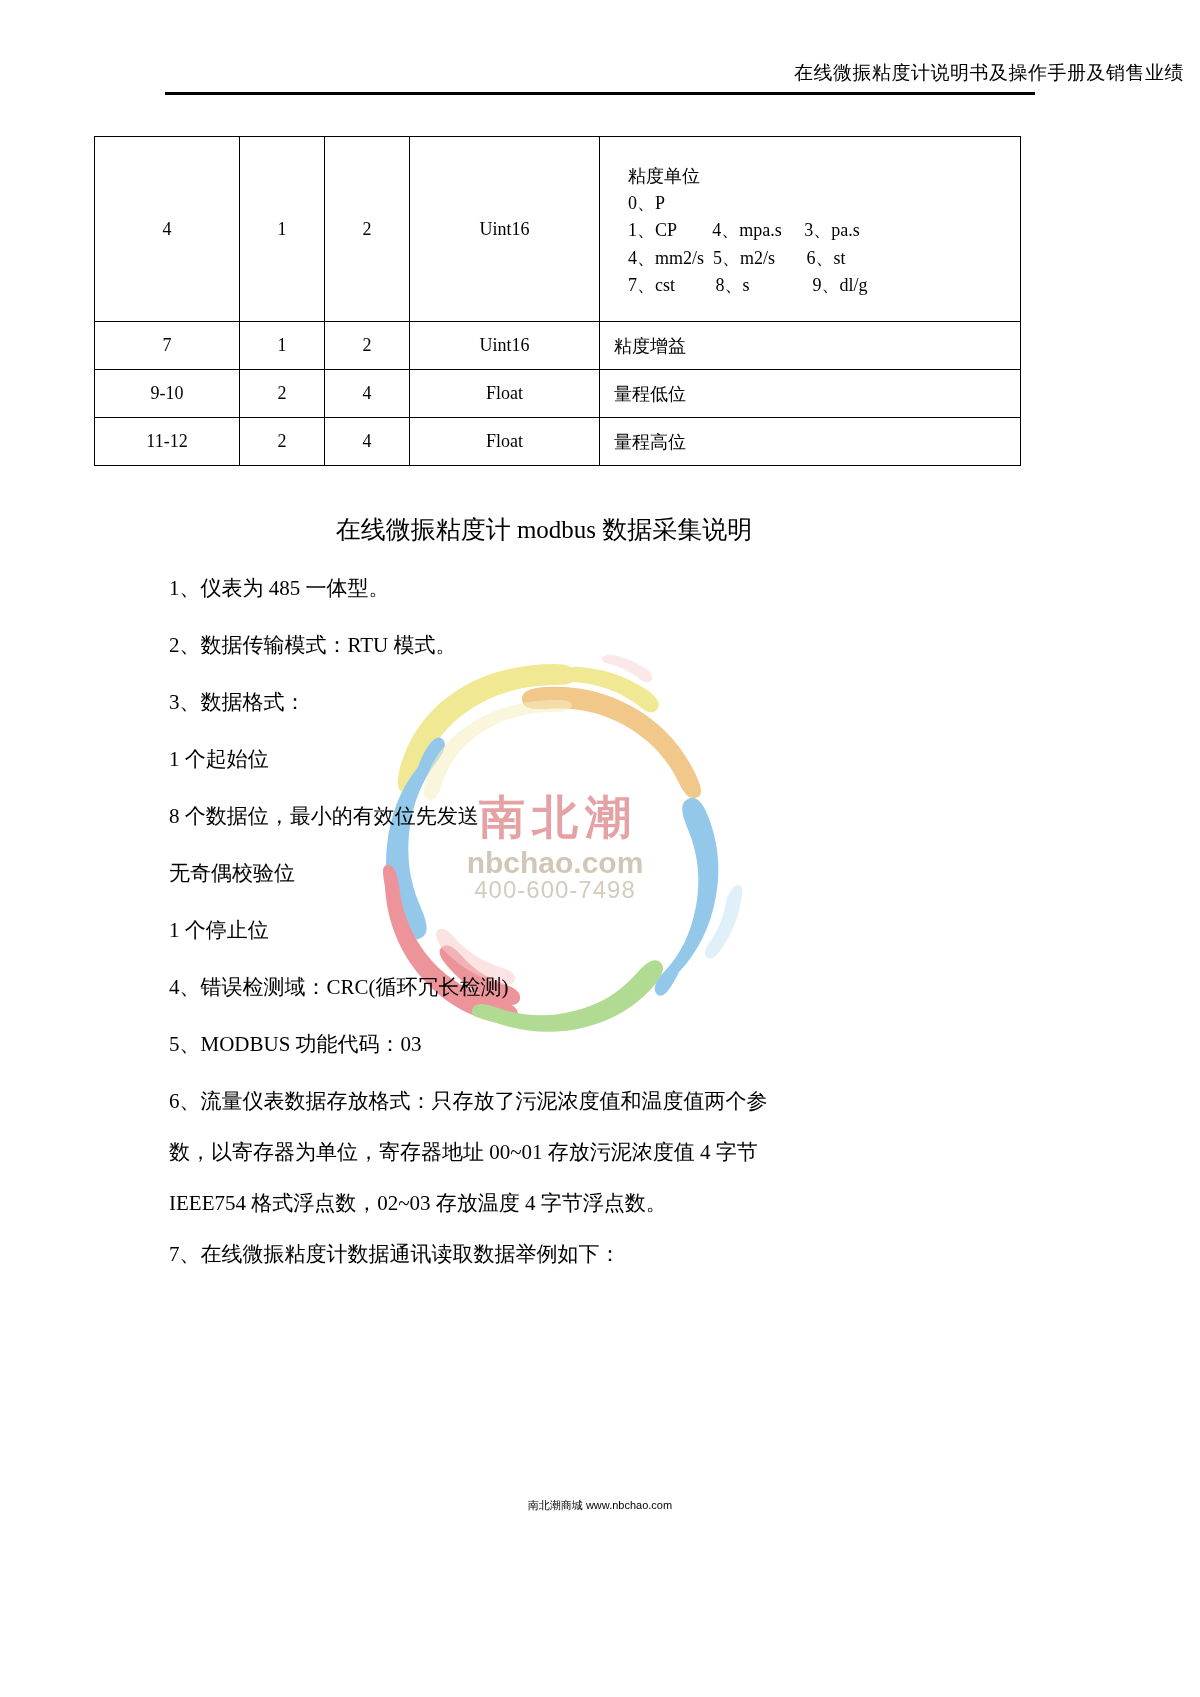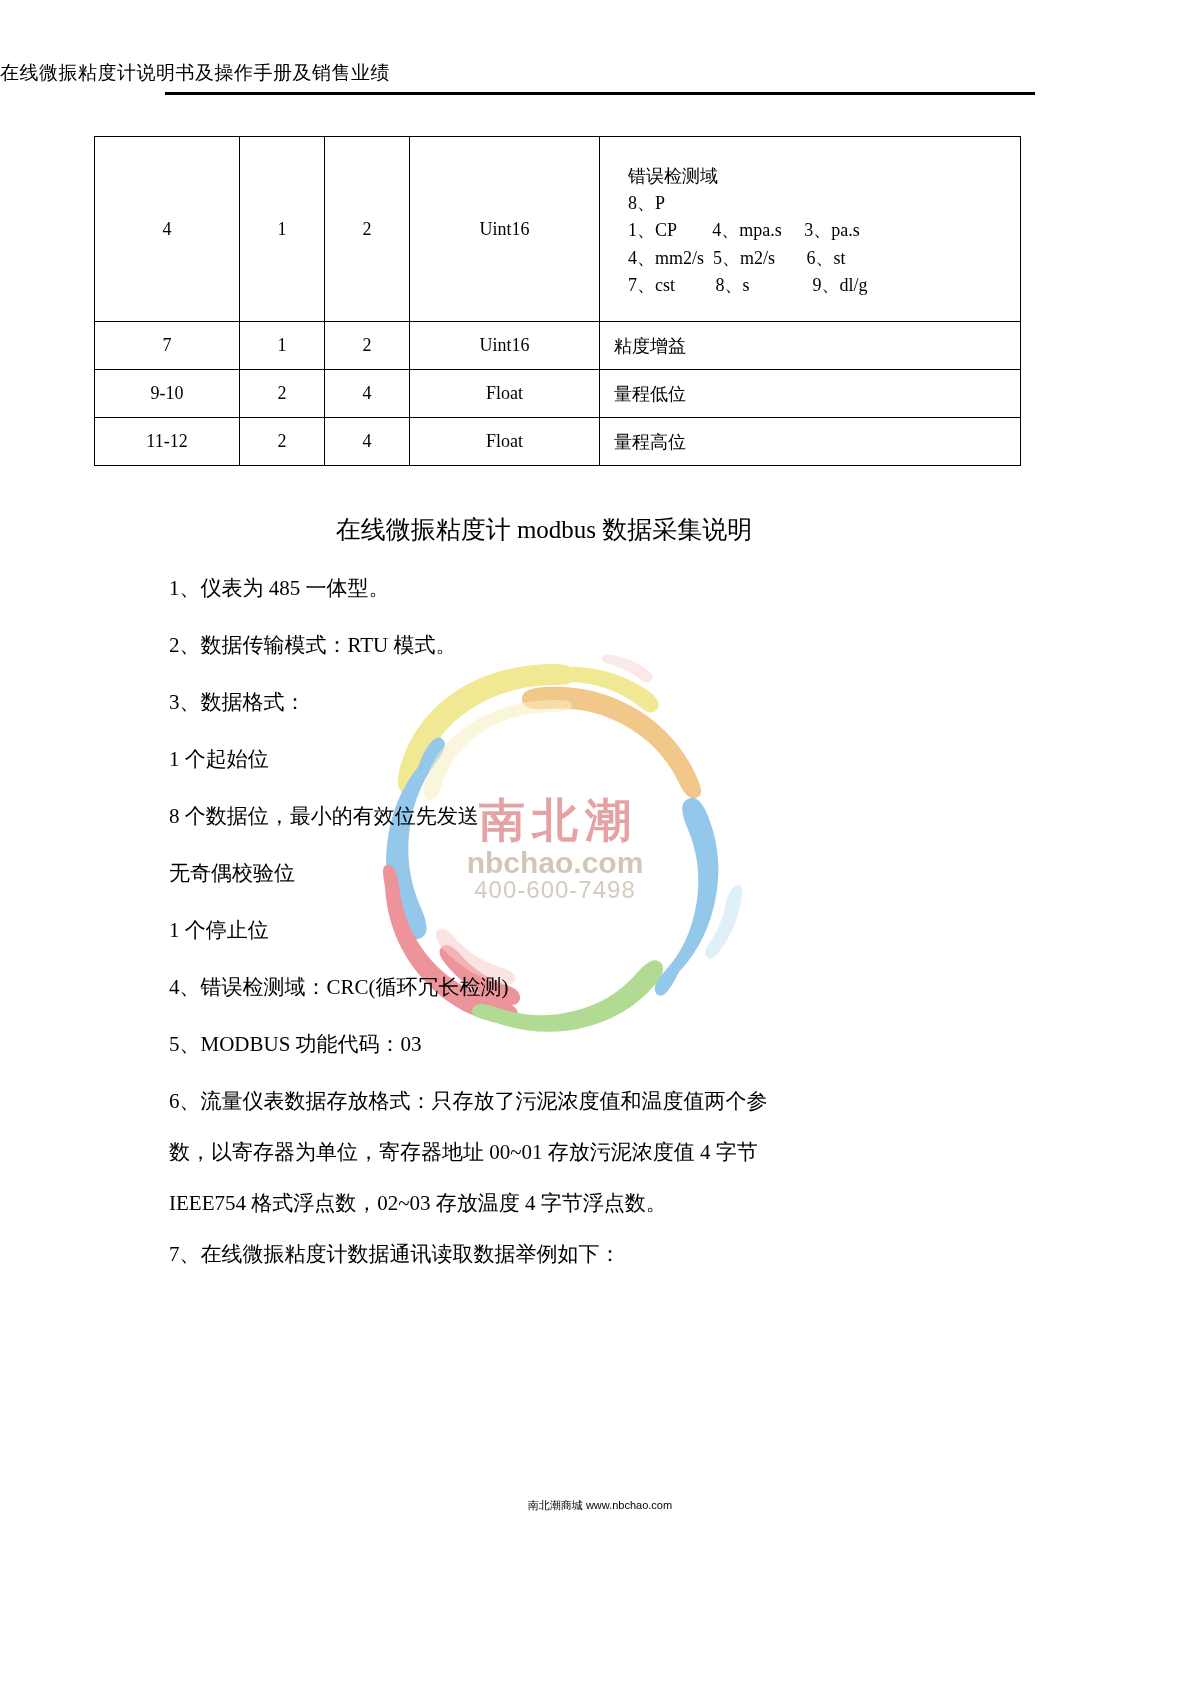--- a/index.html
+++ b/index.html
@@ -22,21 +22,21 @@
     height: 1697px;
     box-sizing: border-box;
   }
 
   
   .header {
     position: absolute;
     left: 0;
     top: 62px;
     width: 1184px;
-    text-align: left;
+    text-align: right;
   }
   .header-title {
     font-size: 19px;
     letter-spacing: 0.5px;
     color: #000;
     display: inline-block;
     line-height: 1.2;
   }
   .header-rule {
     position: absolute;
@@ -139,21 +139,21 @@
     flex-direction: column;
     align-items: center;
     justify-content: center;
     pointer-events: none;
   }
   .wm-cn {
     font-size: 46px;
     font-weight: bold;
     color: #d4686c;
     letter-spacing: 7px;
-    font-family: Liberation Serif, serif;
+    font-family: Liberation Mono, monospace;
     line-height: 1;
     opacity: 0.85;
     text-indent: 7px;
   }
   .wm-domain {
     margin-top: 4px;
     font-size: 30px;
     font-weight: bold;
     color: #b9a890;
     font-family: "Liberation Sans", sans-serif;
@@ -201,22 +201,22 @@
         <col class="col-e">
     </colgroup>
     <tbody>
       <tr class="row-tall">
         <td class="c">4</td>
         <td class="c">1</td>
         <td class="c">2</td>
         <td class="c">Uint16</td>
         <td class="l">
           <div class="unit-block">
-            <span class="unit-line">错误检测域</span>
-            <span class="unit-line">8、P</span>
+            <span class="unit-line">粘度单位</span>
+            <span class="unit-line">0、P</span>
             <span class="unit-line">1、CP        4、mpa.s     3、pa.s</span>
             <span class="unit-line">4、mm2/s  5、m2/s       6、st</span>
             <span class="unit-line">7、cst         8、s              9、dl/g</span>
           </div>
         </td>
       </tr>
       <tr class="row-norm">
         <td class="c">7</td>
         <td class="c">1</td>
         <td class="c">2</td>

